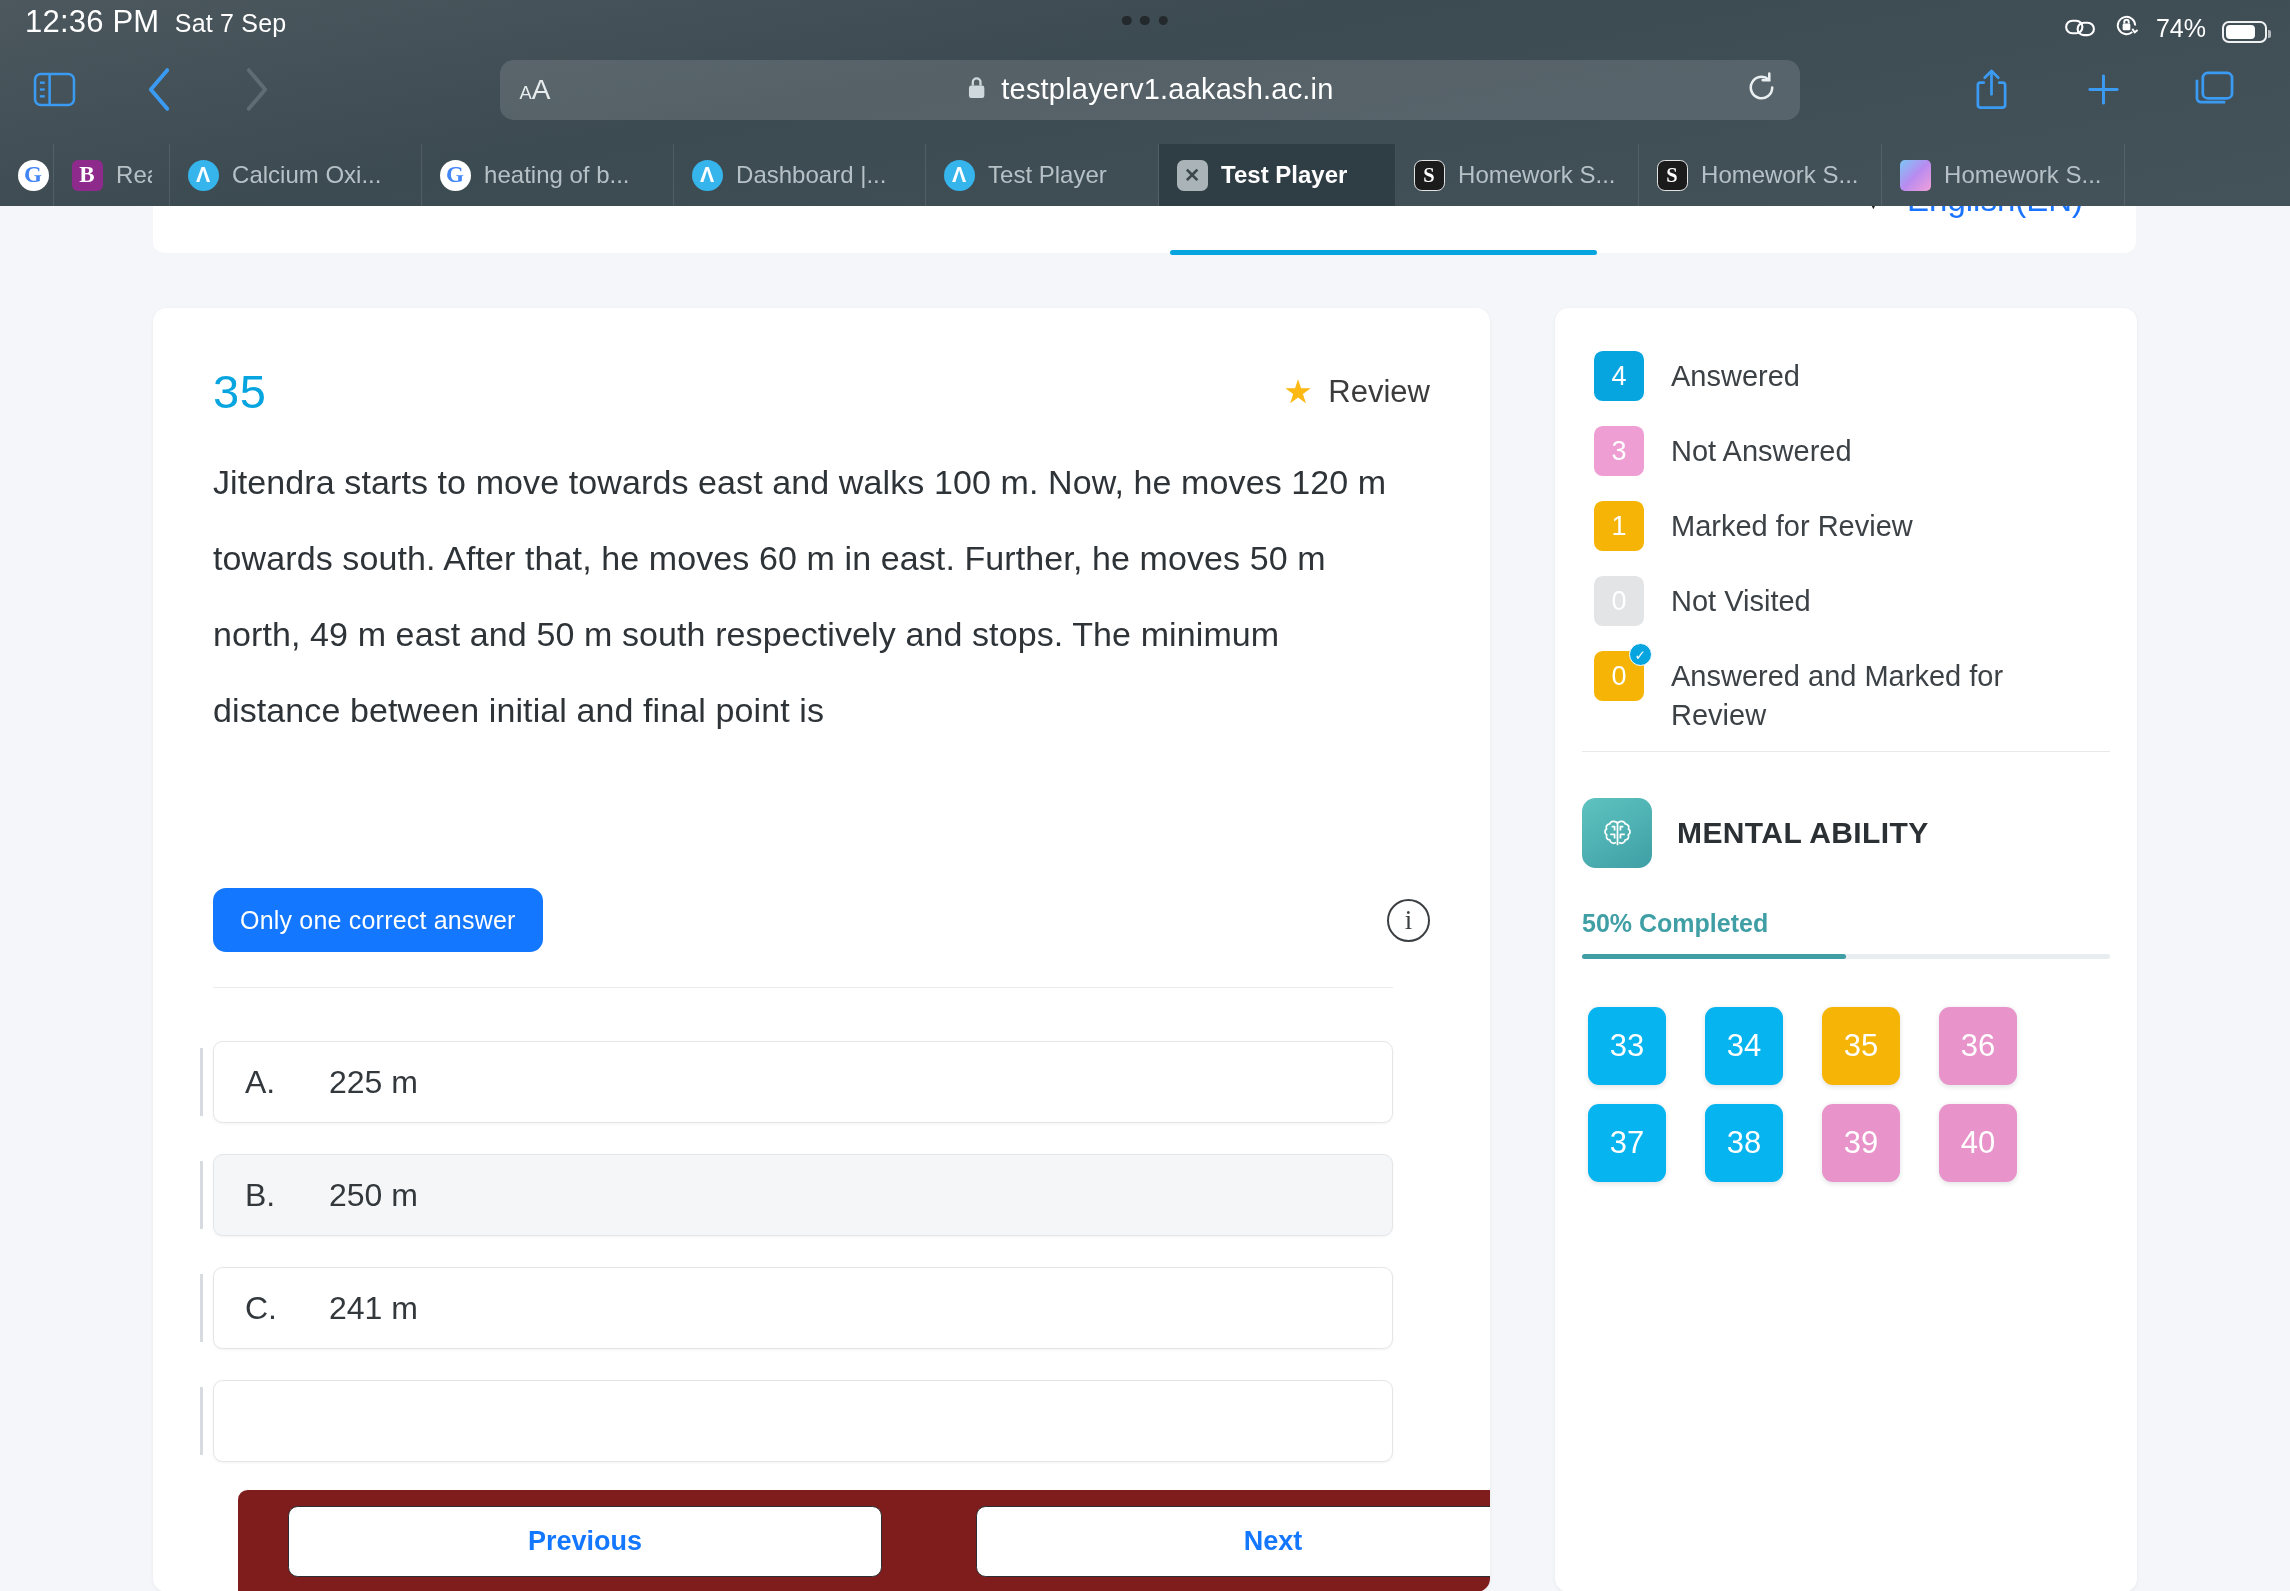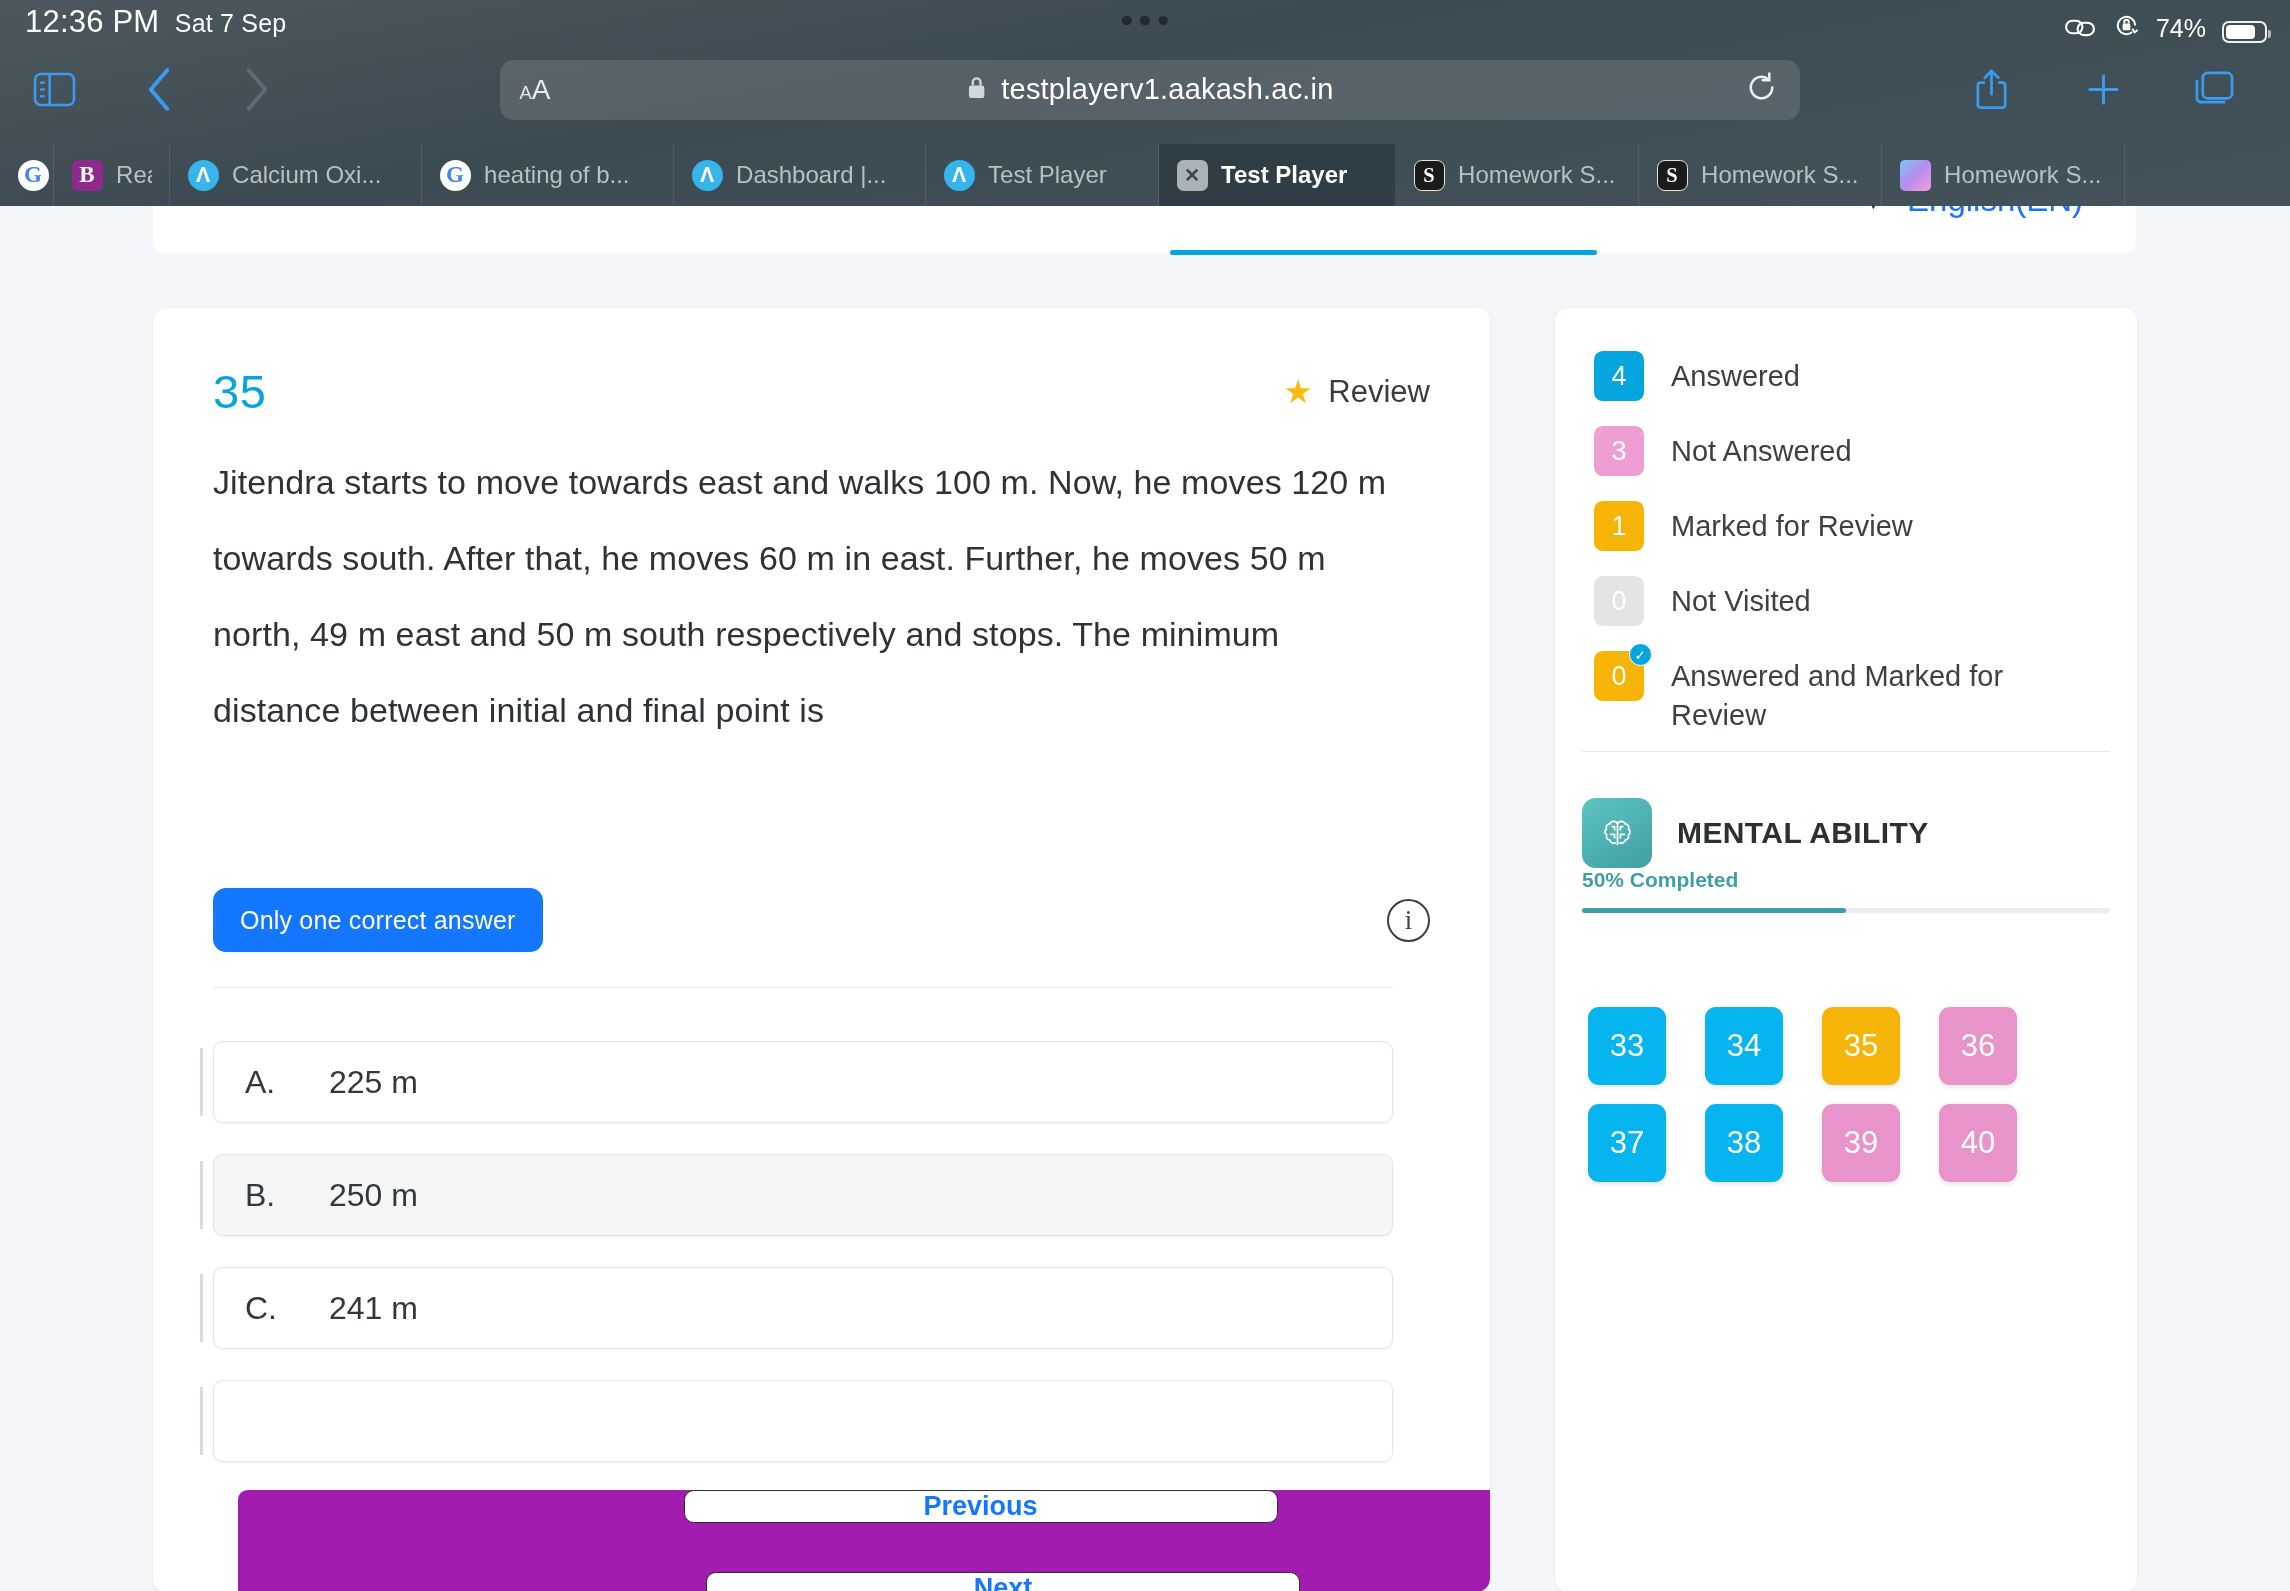--- a/index.html
+++ b/index.html
@@ -146,23 +146,22 @@
   .opt::before {
     content:""; position:absolute; left:-13.6px; top: 5.8px; bottom: 5.8px; width: 2.9px; background:#d7dbdf;
   }
   .opt.shaded { background:#f5f6f7; }
   .opt .letter { margin-left: 31px; font-size: 32px; color:#33383d; width: 60px; }
   .opt .otext { font-size: 32px; color:#33383d;margin-left:24px; }
 
   
   #footer-nav {
     position:absolute; bottom: 0; left: 85px; width: 1485px; height: 102px;
-    background:#a21caf; display:flex; align-items:center; gap: 49px; padding: 0 50px;
+    background:#7f1d1d; display:flex; align-items:center; gap: 49px; padding: 0 50px;
     border-radius: 9.7px 9.7px 0 0;
-    flex-direction: column;
   }
   .nav-btn {
     height: 71px; border:1.5px solid #2b2f33; border-radius: 9.7px; background:#fff;
     color:#1477ff; font-size: 27px; font-weight:700; cursor:pointer;
     display:flex; align-items:center; justify-content:center;
   }
   #prev-btn { width: 594px; }
   #next-btn { width: 594px; position: relative; margin-left: 45px; }
 
   
@@ -187,21 +186,21 @@
   #panel-divider { position:absolute; top: 443px; left: 27px; width: 528px; height:1px; background:#e7eaed; }
 
   #subject-block { position:absolute; top: 490px; left: 27px; right: 27px; }
   #subject-row { display:flex; align-items:center; gap: 25px; }
   #subject-icon {
     width: 70px; height: 70px; border-radius: 13.6px;
     background: linear-gradient(150deg,#5ec3c0,#3f9fa5);
     display:flex; align-items:center; justify-content:center; font-size: 37px;
   }
   #subject-name { font-size: 30px; font-weight: 700; color:#2b3034; letter-spacing:0.4px; }
-  #progress-label { font-size: 21px; font-weight:700; color:#3f9fa5; }
+  #progress-label { margin-top: 41px; font-size: 25px; font-weight:700; color:#3f9fa5; }
   #progress-track { margin-top: 15.5px; height: 5.8px; background:#e8eef0; border-radius: 2.9px; width: 100%; }
   #progress-fill { height: 5.8px; background:#3f9fa5; border-radius:2.9px; width: 50%; }
 
   #q-grid { position:absolute; top: 699px; left: 33px; right: 27px;
             display:grid; grid-template-columns: repeat(4, 78px); gap: 19.4px 39px; }
   .qbox {
     width: 78px; height: 78px; border-radius: 11px; cursor:pointer;
     display:flex; align-items:center; justify-content:center;
     color:#ffffff; font-size: 31px; font-weight: 500;
     box-shadow: 0 1.9px 4.9px rgba(16,24,40,.12);

